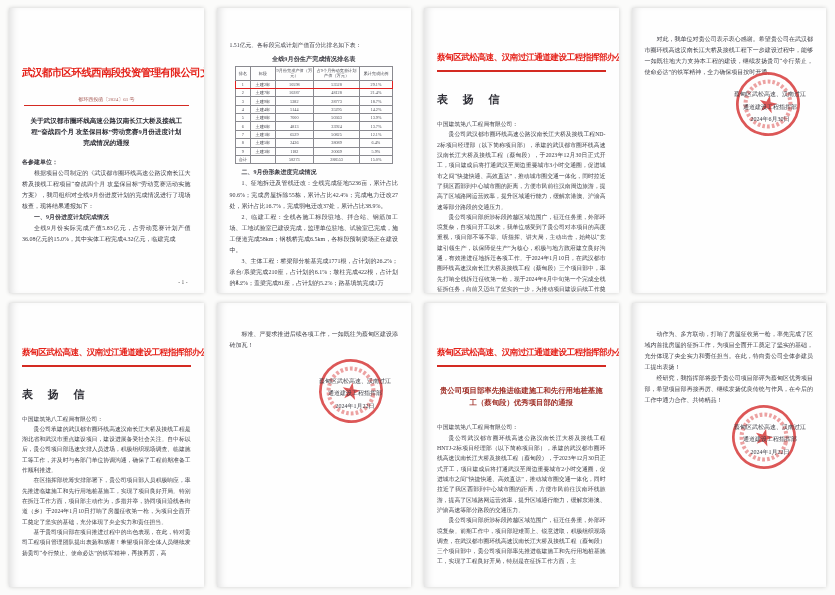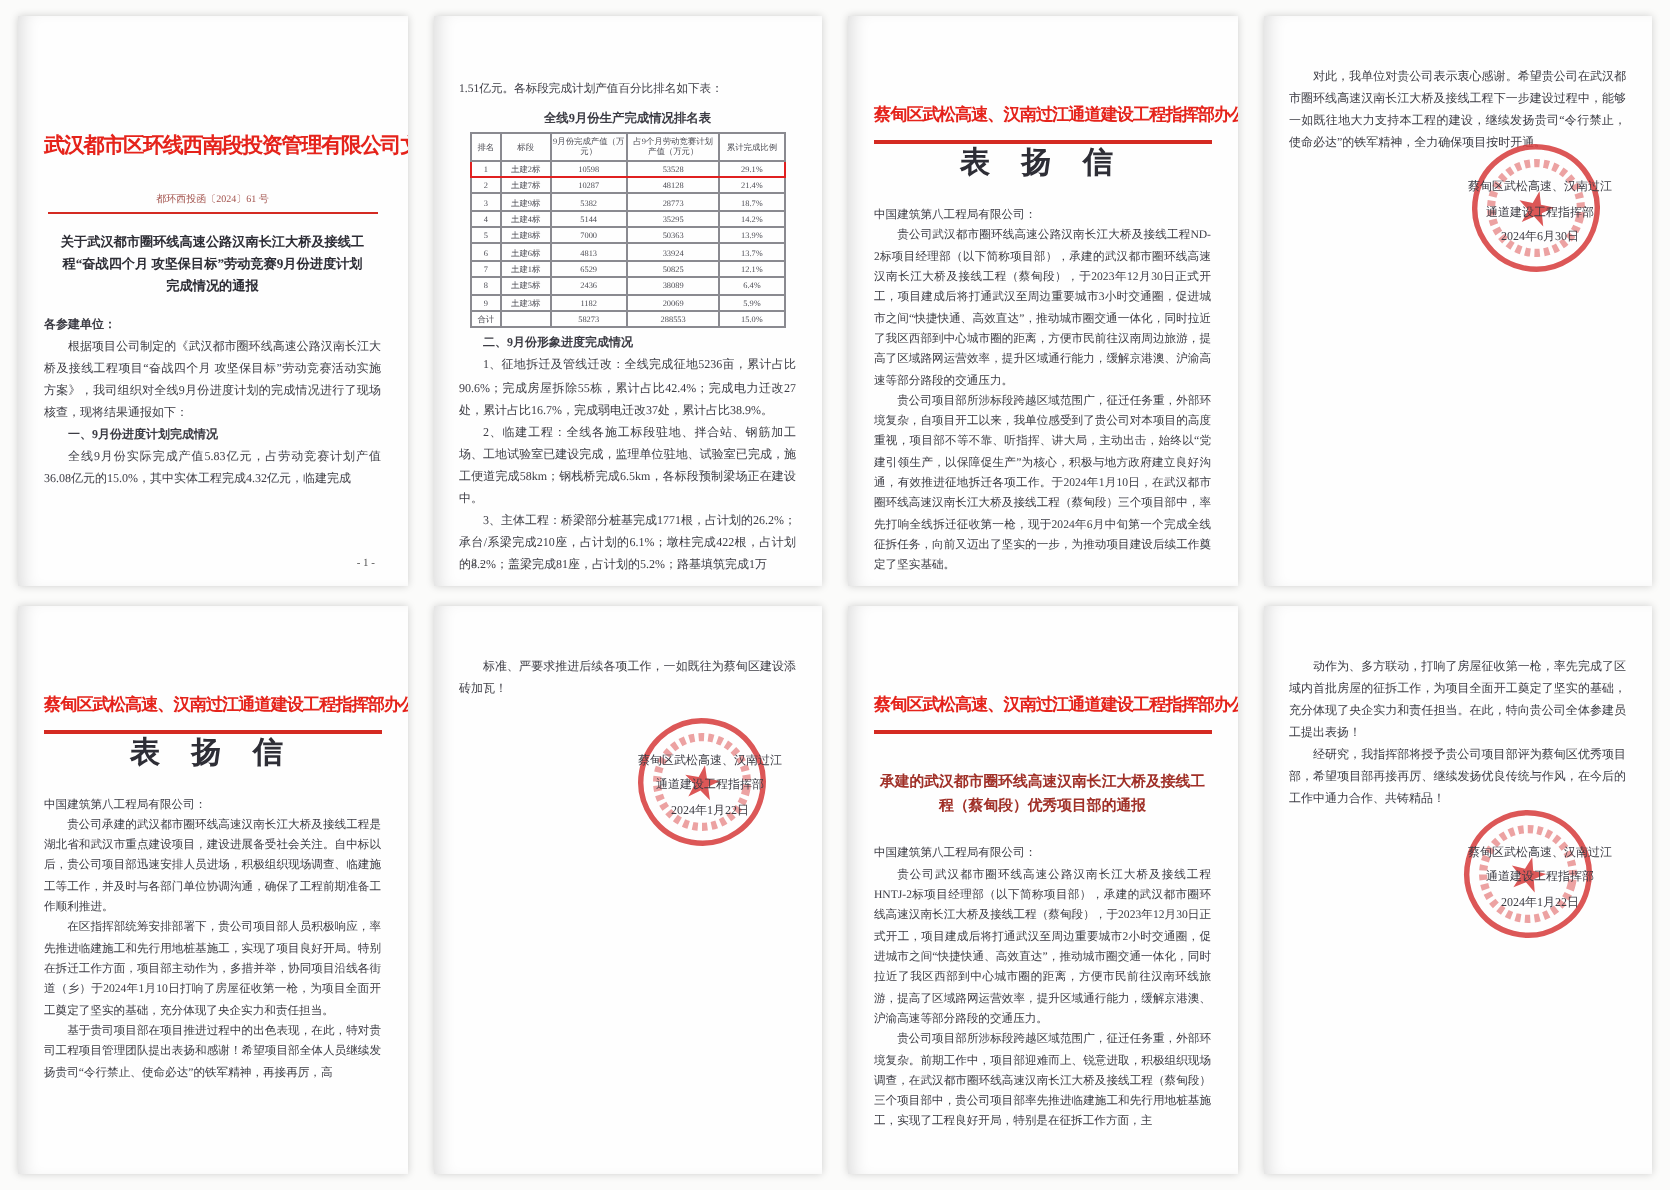--- a/index.html
+++ b/index.html
@@ -45,21 +45,21 @@
   table.rank th:nth-child(3),table.rank td:nth-child(3){width:25%;}
   table.rank th:nth-child(4),table.rank td:nth-child(4){width:30%;}
   table.rank th:nth-child(5),table.rank td:nth-child(5){width:21%;}
   tr.hl td{border-top:1.6px solid #e02020;border-bottom:1.6px solid #e02020;}
   tr.hl td:first-child{border-left:1.6px solid #e02020;}
   tr.hl td:last-child{border-right:1.6px solid #e02020;}
   .p2-body{margin-top:3px;}
   
   .hq-org{margin-top:44px;color:#e5231b;font-weight:bold;font-size:8.6px;
     text-align:center;letter-spacing:-.5px;white-space:nowrap;}
-  .letter-ttl{text-align:center;font-weight:bold;font-size:15px;
+  .letter-ttl{margin-top:20px;text-align:left;font-weight:bold;font-size:11px;
     letter-spacing:6px;color:#2e2e36;}
   .hq-body{margin-top:12px;}
   .p7-subject{margin-top:18px;text-align:center;font-weight:bold;font-size:7.4px;
     line-height:1.75;color:#a03028;}
   
   .sign-block{position:absolute;right:20px;text-align:center;font-size:6px;
     line-height:2.1;z-index:2;color:#3c3c44;}
   .seal{position:absolute;z-index:1;opacity:.88;}
   .cont-body{margin-top:26px;}
 </style>
@@ -230,21 +230,21 @@
     <svg class="seal" style="top:54px;right:26px;transform:rotate(10deg);" width="68" height="68" viewBox="0 0 100 100">
       <circle cx="50" cy="50" r="45" fill="none" stroke="#d84040" stroke-width="4"></circle>
       <circle cx="50" cy="50" r="33" fill="none" stroke="#d84040" stroke-width="6" stroke-dasharray="4 3" opacity="0.55"></circle>
       <text x="50" y="62" text-anchor="middle" font-size="34" fill="#d84040">★</text>
     </svg>
   </div>
 
   <div class="page">
     <div class="hq-org">蔡甸区武松高速、汉南过江通道建设工程指挥部办公室</div>
     <div class="redline thick"></div>
-    <div class="p7-subject">承建的武汉都市圈环线高速汉南长江大桥及接线工程（蔡甸段）优秀项目部的通报</div>
+    <div class="p7-subject">贵公司项目部率先推进临建施工和先行用地桩基施工（蔡甸段）优秀项目部的通报</div>
     <div class="doc-body small hq-body">
       <p class="noindent">中国建筑第八工程局有限公司：</p>
       <p>贵公司武汉都市圈环线高速公路汉南长江大桥及接线工程HNTJ-2标项目经理部（以下简称项目部），承建的武汉都市圈环线高速汉南长江大桥及接线工程（蔡甸段），于2023年12月30日正式开工，项目建成后将打通武汉至周边重要城市2小时交通圈，促进城市之间“快捷快通、高效直达”，推动城市圈交通一体化，同时拉近了我区西部到中心城市圈的距离，方便市民前往汉南环线旅游，提高了区域路网运营效率，提升区域通行能力，缓解京港澳、沪渝高速等部分路段的交通压力。</p>
       <p>贵公司项目部所涉标段跨越区域范围广，征迁任务重，外部环境复杂。前期工作中，项目部迎难而上、锐意进取，积极组织现场调查，在武汉都市圈环线高速汉南长江大桥及接线工程（蔡甸段）三个项目部中，贵公司项目部率先推进临建施工和先行用地桩基施工，实现了工程良好开局，特别是在征拆工作方面，主</p>
     </div>
   </div>
 
   <div class="page">
     <div class="doc-body cont-body">
       <p>动作为、多方联动，打响了房屋征收第一枪，率先完成了区域内首批房屋的征拆工作，为项目全面开工奠定了坚实的基础，充分体现了央企实力和责任担当。在此，特向贵公司全体参建员工提出表扬！</p>

